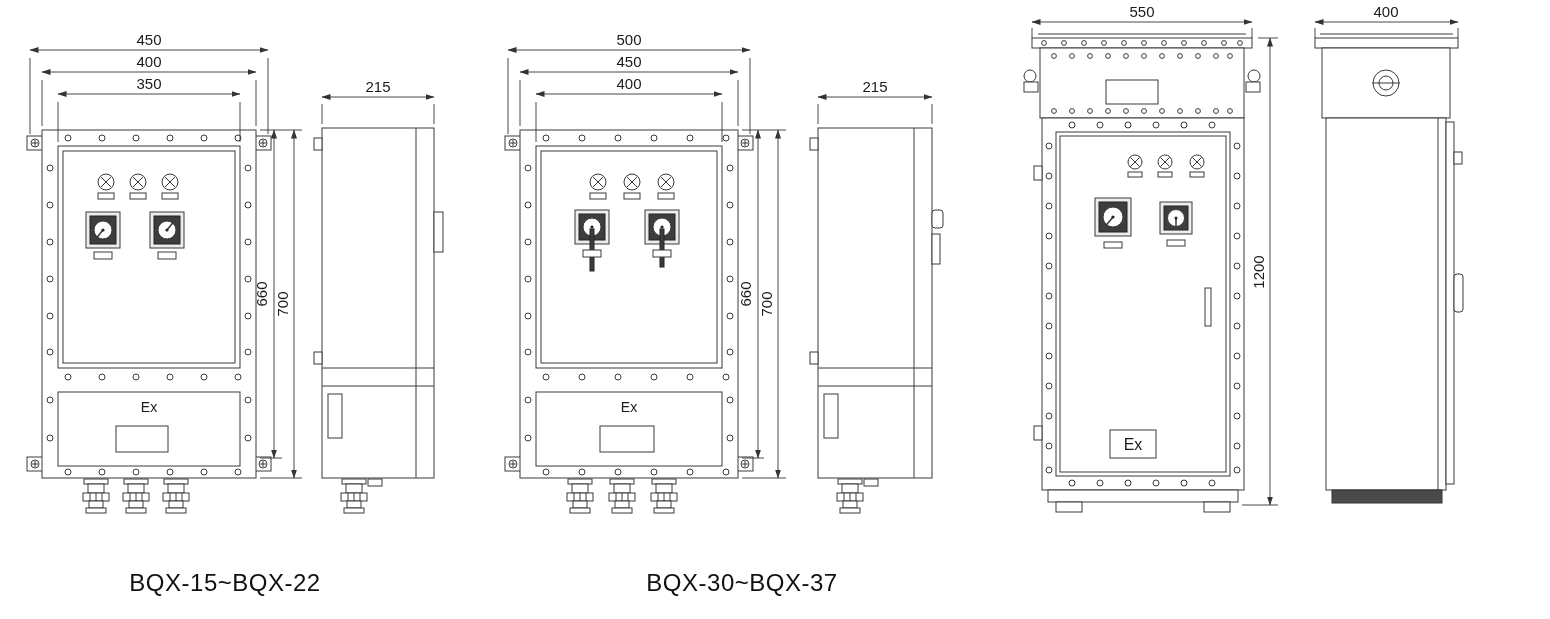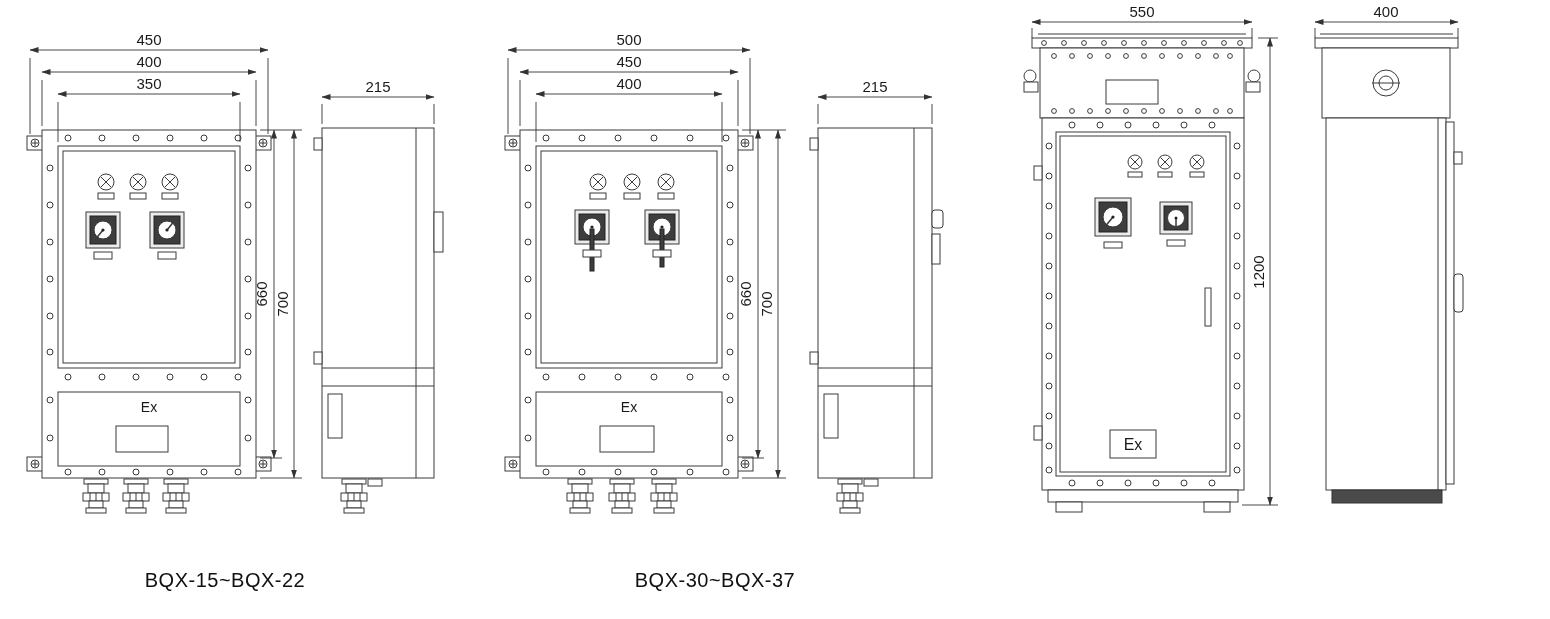--- a/index.html
+++ b/index.html
@@ -7,21 +7,21 @@
   .canvas { position:relative; width:1550px; height:619px; background:#fff; overflow:hidden; }
   svg.fig { position:absolute; top:0; }
   .ln  { stroke:#3a3a3a; stroke-width:1; fill:none; }
   .ln2 { stroke:#3a3a3a; stroke-width:1.5; fill:none; }
   .pw  { stroke:#3a3a3a; stroke-width:1; fill:#ffffff; }
   .pg  { stroke:#3a3a3a; stroke-width:1; fill:#ececec; }
   .pd  { stroke:#222222; stroke-width:1; fill:#3d3d3d; }
   .dim { stroke:#333333; stroke-width:0.9; fill:none; }
   text.dt { font-size:15px; fill:#1a1a1a; text-anchor:middle; font-family:"Liberation Sans",sans-serif; }
   text.ex { font-size:14px; fill:#1a1a1a; text-anchor:middle; font-family:"Liberation Sans",sans-serif; }
-  .caption { position:absolute; top:569px; width:220px; text-align:center; font-size:20px; color:#111; letter-spacing:0.5px; }
+  .caption { position:absolute; top:569px; width:220px; text-align:center; font-size:24px; color:#111; letter-spacing:0.5px; }
 </style>
 </head>
 <body>
 
 <div class="canvas">
 
   <svg class="fig" style="left:10px" width="470" height="619" viewBox="0 0 470 619">
     <defs>
       <marker id="ar1" markerWidth="9" markerHeight="6" refX="8.5" refY="3" orient="auto-start-reverse" markerUnits="userSpaceOnUse">
         <path d="M0,0 L9,3 L0,6 Z" fill="#333"></path>
@@ -488,15 +488,15 @@
       <line class="dim" x1="305" y1="28" x2="305" y2="38"></line>
         <line class="dim" x1="448" y1="28" x2="448" y2="38"></line>
       <line class="dim" x1="305" y1="22" x2="448" y2="22" marker-start="url(#ar3)" marker-end="url(#ar3)"></line>
       <text class="dt" x="132" y="17">550</text>
       <text class="dt" x="254" y="272" transform="rotate(-90 254 272)">1200</text>
       <text class="dt" x="376" y="17">400</text>
     </g>
   </svg>
 
   <div class="caption" style="left:115px">BQX-15~BQX-22</div>
-  <div class="caption" style="left:605px">BQX-30~BQX-37</div>
+  <div class="caption" style="left:632px">BQX-30~BQX-37</div>
 
 </div>
 
 </body></html>

